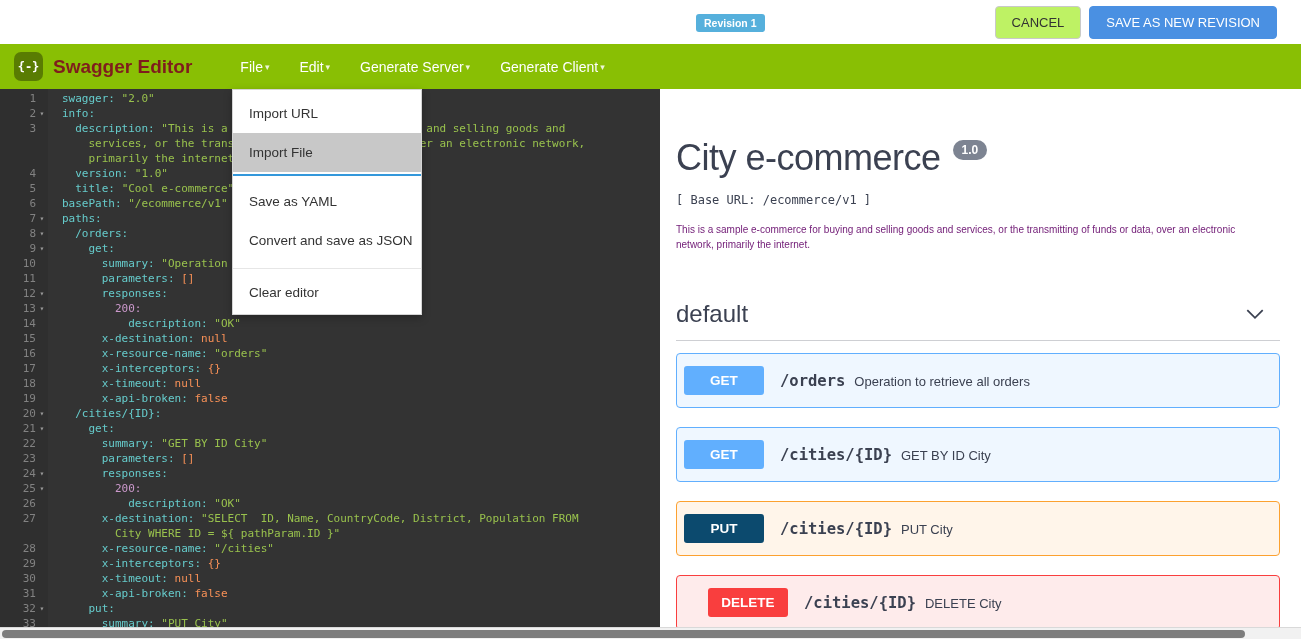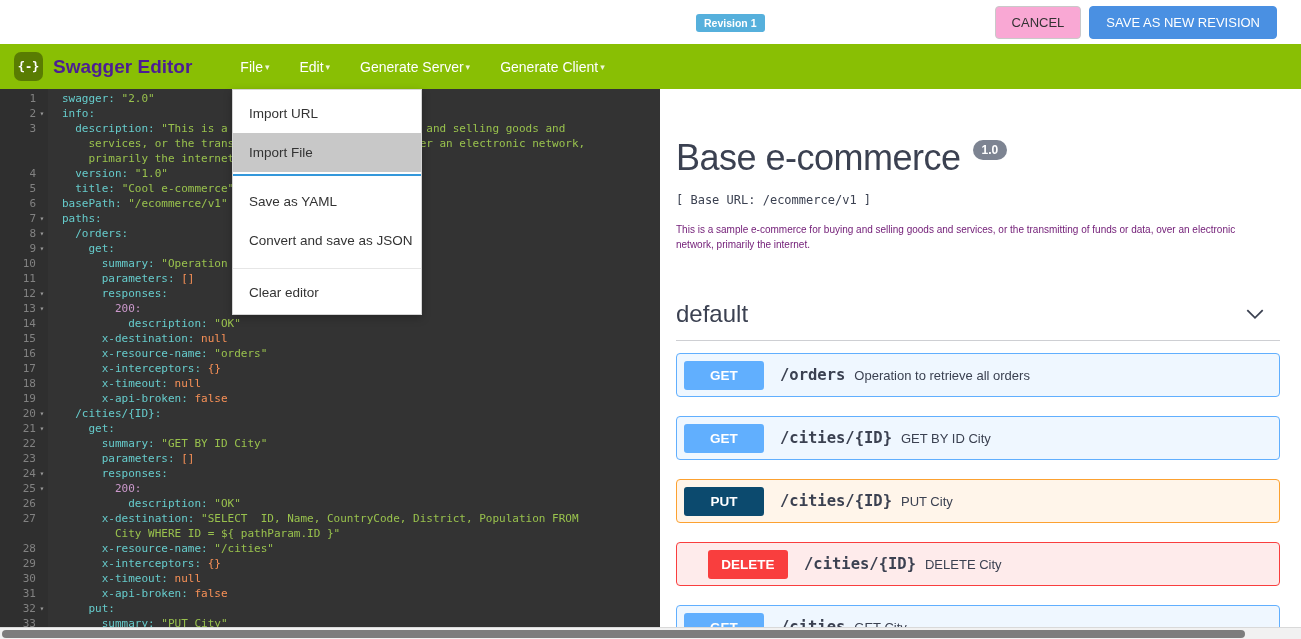--- a/index.html
+++ b/index.html
@@ -11,31 +11,31 @@
 
   
   .topbar { height: 44px; background: #fff; display: flex; align-items: center; position: relative; }
   .revision-badge {
     position: absolute; left: 696px; top: 14px;
     background: #56b0dc; color: #fff; font-size: 10.5px; font-weight: bold;
     padding: 3px 8px; border-radius: 3px;
   }
   .topbar-actions { margin-left: auto; display: flex; gap: 8px; padding-right: 24px; }
   .btn { font-size: 13px; border-radius: 4px; padding: 8px 16px; cursor: pointer; font-family: inherit; }
-  .btn-cancel { background: #f9a8d4; border: 1px solid #c9c9c9; color: #333; }
+  .btn-cancel { background: #bef264; border: 1px solid #c9c9c9; color: #333; }
   .btn-save { background: #4a90e2; border: 1px solid #4a90e2; color: #fff; }
 
   
   .app-header { height: 45px; background: #89bf04; display: flex; align-items: center; padding: 0 14px; }
   .logo {
     width: 29px; height: 29px; border-radius: 7px; background: rgba(0,0,0,.35);
     color: #fff; display: flex; align-items: center; justify-content: center;
     font-family: "DejaVu Sans Mono", monospace; font-size: 12px; font-weight: bold; flex: none;
   }
-  .app-title { color: #4c1d95; font-size: 19px; font-weight: bold; margin-left: 10px; white-space: nowrap; }
+  .app-title { color: #7f1d1d; font-size: 19px; font-weight: bold; margin-left: 10px; white-space: nowrap; }
   .menu-bar { display: flex; margin-left: 46px; gap: 26px; }
   .menu-item { color: #fff; font-size: 14px; display: flex; align-items: center; gap: 2px; cursor: pointer; padding: 6px 2px; white-space: nowrap; }
   .menu-item .caret { font-size: 9px; opacity: .85; }
 
   
   .main { display: flex; height: 538px; overflow: hidden; }
 
   
   .editor {
     width: 660px; flex: none; overflow: hidden; padding-top: 2px;
@@ -72,21 +72,21 @@
     padding: 3px 9px; border-radius: 12px; margin-left: 12px; margin-top: 3px;
   }
   .base-url { font-family: "DejaVu Sans Mono", monospace; font-size: 12px; color: #3b4151; margin-top: 14px; }
   .docs-desc { font-size: 10px; color: #701a75; line-height: 1.45; margin-top: 16px; max-width: 580px; }
   .section-header { margin-top: 48px; display: flex; align-items: center; justify-content: space-between; }
   .section-title { font-size: 24px; color: #3b4151; }
   .section-chevron { width: 22px; height: 22px; margin-right: 14px; cursor: pointer; }
   .section-divider { border: none; border-top: 1px solid rgba(59,65,81,.25); margin: 12px 0 0; }
   .operations { margin-top: 12px; }
   .op-row {
-    display: flex; align-items: center; height: 44px; padding: 0 10px 0 7px;
+    display: flex; align-items: center; height: 55px; padding: 0 10px 0 7px;
     border: 1px solid; border-radius: 4px; margin-bottom: 19px; cursor: pointer;
   }
   .op-badge {
     width: 80px; flex: none; text-align: center; padding: 7px 0; border-radius: 3px;
     color: #fff; font-weight: bold; font-size: 13.5px;
   }
   .op-path { font-family: "DejaVu Sans Mono", monospace; font-size: 15.5px; font-weight: bold; color: #3b4151; margin-left: 16px; white-space: nowrap; }
   .op-summary { font-size: 13px; color: #3b4151; margin-left: 9px; padding-top: 1px; white-space: nowrap; }
 
   
@@ -308,21 +308,21 @@
         <div class="code-row">
           <span class="gutter">33</span>
           <span class="fold"></span>
           <span class="code-text" style="padding-left: 14px;"><span class="t-p">      </span><span class="t-k">summary:</span><span class="t-p"> </span><span class="t-s">"PUT City"</span></span>
         </div>
       </div>
   </div>
 
   <div class="docs">
     <div class="docs-title-row">
-      <h1 class="docs-title">Base e-commerce</h1>
+      <h1 class="docs-title">City e-commerce</h1>
       <span class="version-badge">1.0</span>
     </div>
     <div class="base-url">[ Base URL: /ecommerce/v1 ]</div>
     <p class="docs-desc">This is a sample e-commerce for buying and selling goods and services, or the transmitting of funds or data, over an electronic network, primarily the internet.</p>
 
     <div class="section-header">
       <span class="section-title">default</span>
       <svg class="section-chevron" viewBox="0 0 20 20">
         <path d="M3 6.5 L10 13.5 L17 6.5" fill="none" stroke="#3b4151" stroke-width="1.6"></path>
       </svg>

